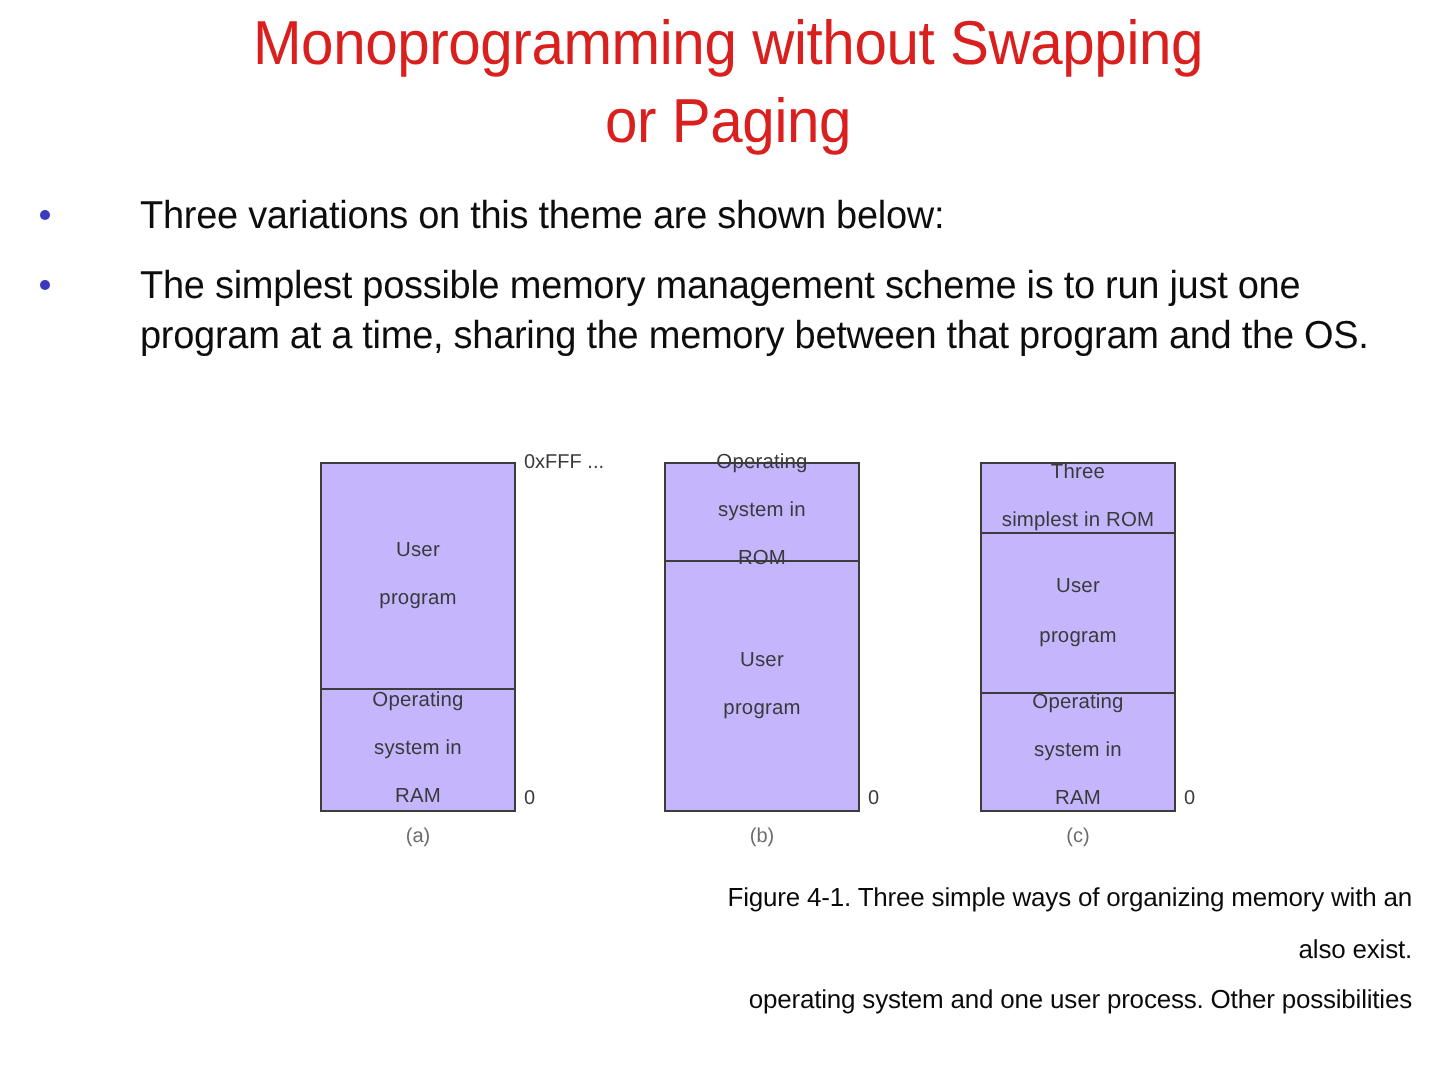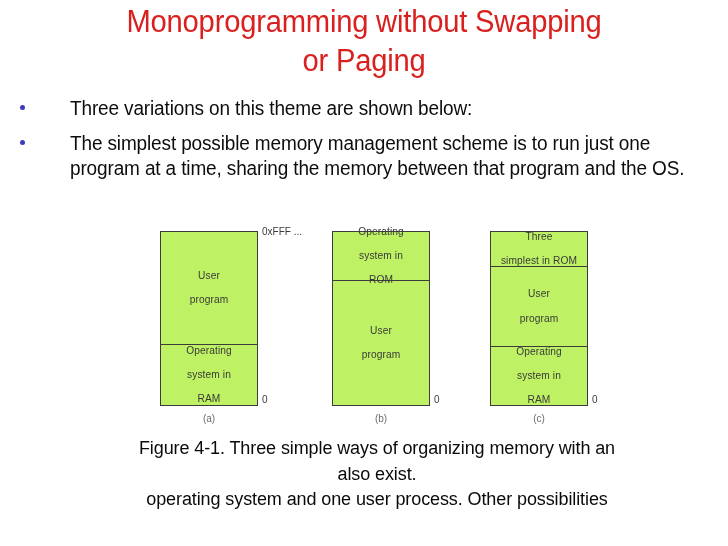--- a/index.html
+++ b/index.html
@@ -77,21 +77,21 @@
     position: absolute;
     top: 3px;
   }
   .mem-box {
     position: absolute;
     top: 0;
     left: 0;
     width: 98px;
     box-sizing: border-box;
     border: 1.6px solid #3c3c3c;
-    background: #bef264;
+    background: #c4b5fd;
   }
   .mem-seg {
     box-sizing: border-box;
     border-bottom: 1.6px solid #3c3c3c;
     display: flex;
     align-items: center;
     justify-content: center;
     text-align: center;
   }
   .mem-seg:last-child {
@@ -117,26 +117,26 @@
     color: #6c6c6c;
     font-size: 10px;
     line-height: 12px;
     width: 98px;
     text-align: center;
   }
 
   
   .caption {
     position: absolute;
-    left: 34px;
+    left: 20px;
     top: 436px;
     width: 686px;
-    text-align: center;
+    text-align: right;
     color: #0a0a0a;
-    font-size: 18px;
+    font-size: 13px;
     line-height: 25.5px;
     letter-spacing: -0.1px;
   }
 </style>
 </head>
 <body>
 
 <div class="slide-title">
   <div>Monoprogramming without Swapping</div>
   <div>or Paging</div>

